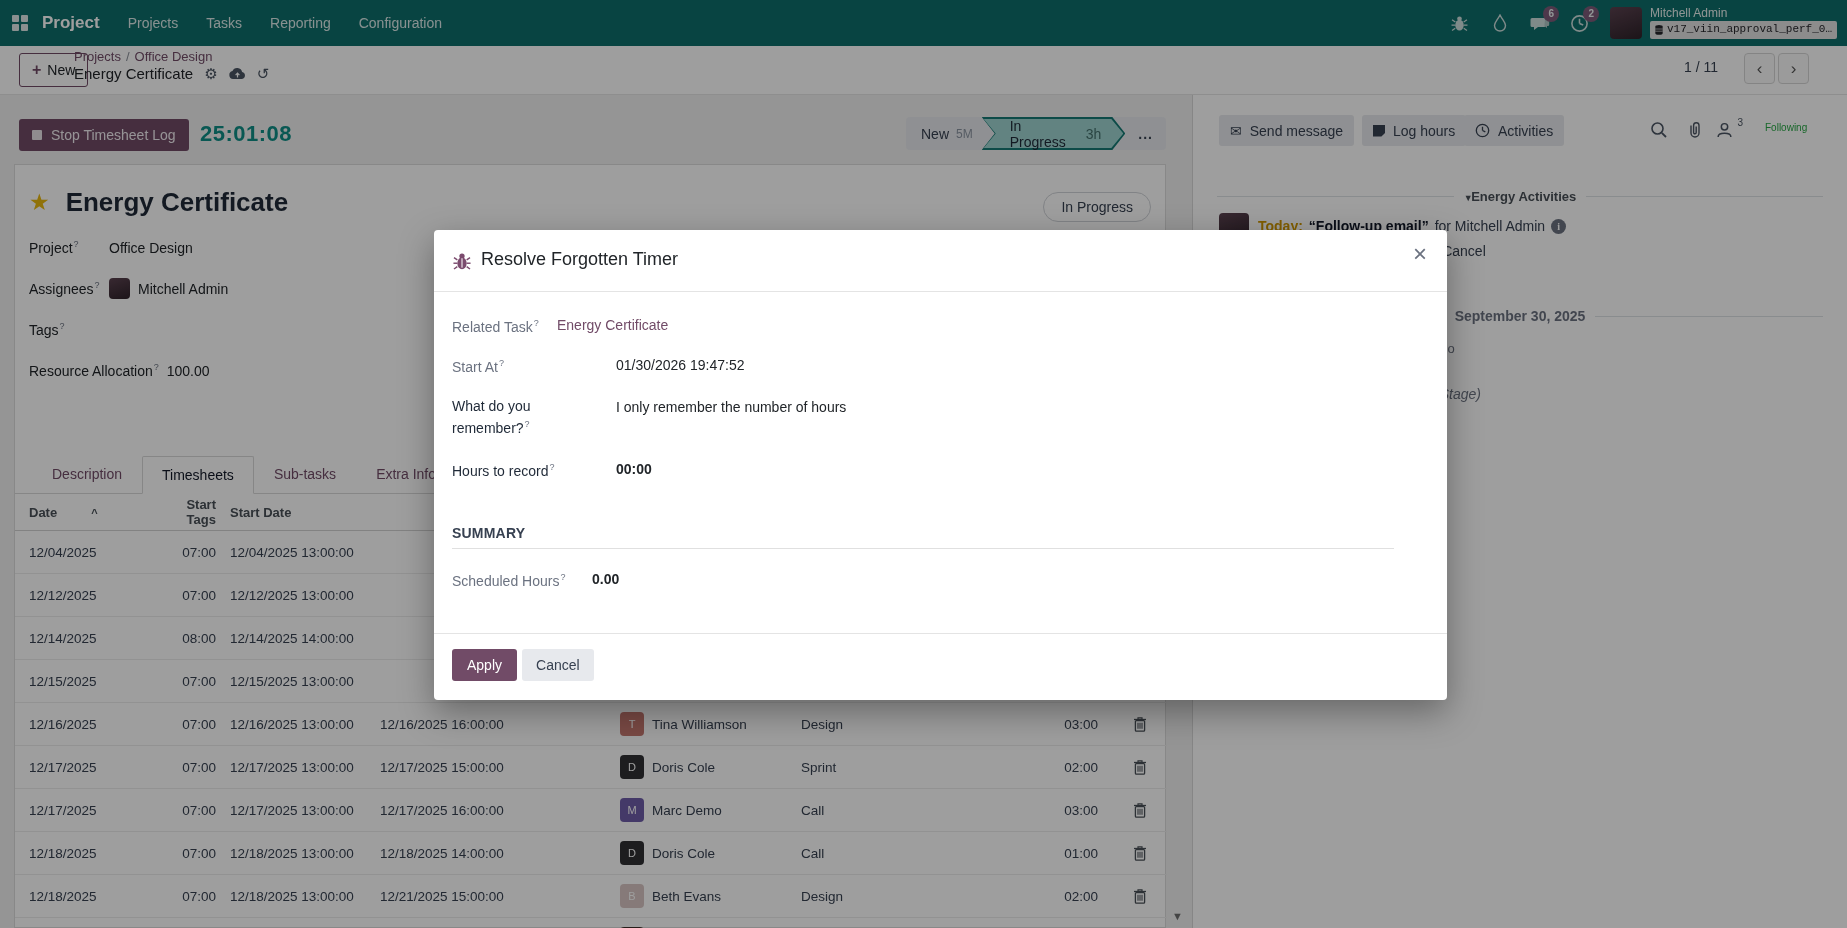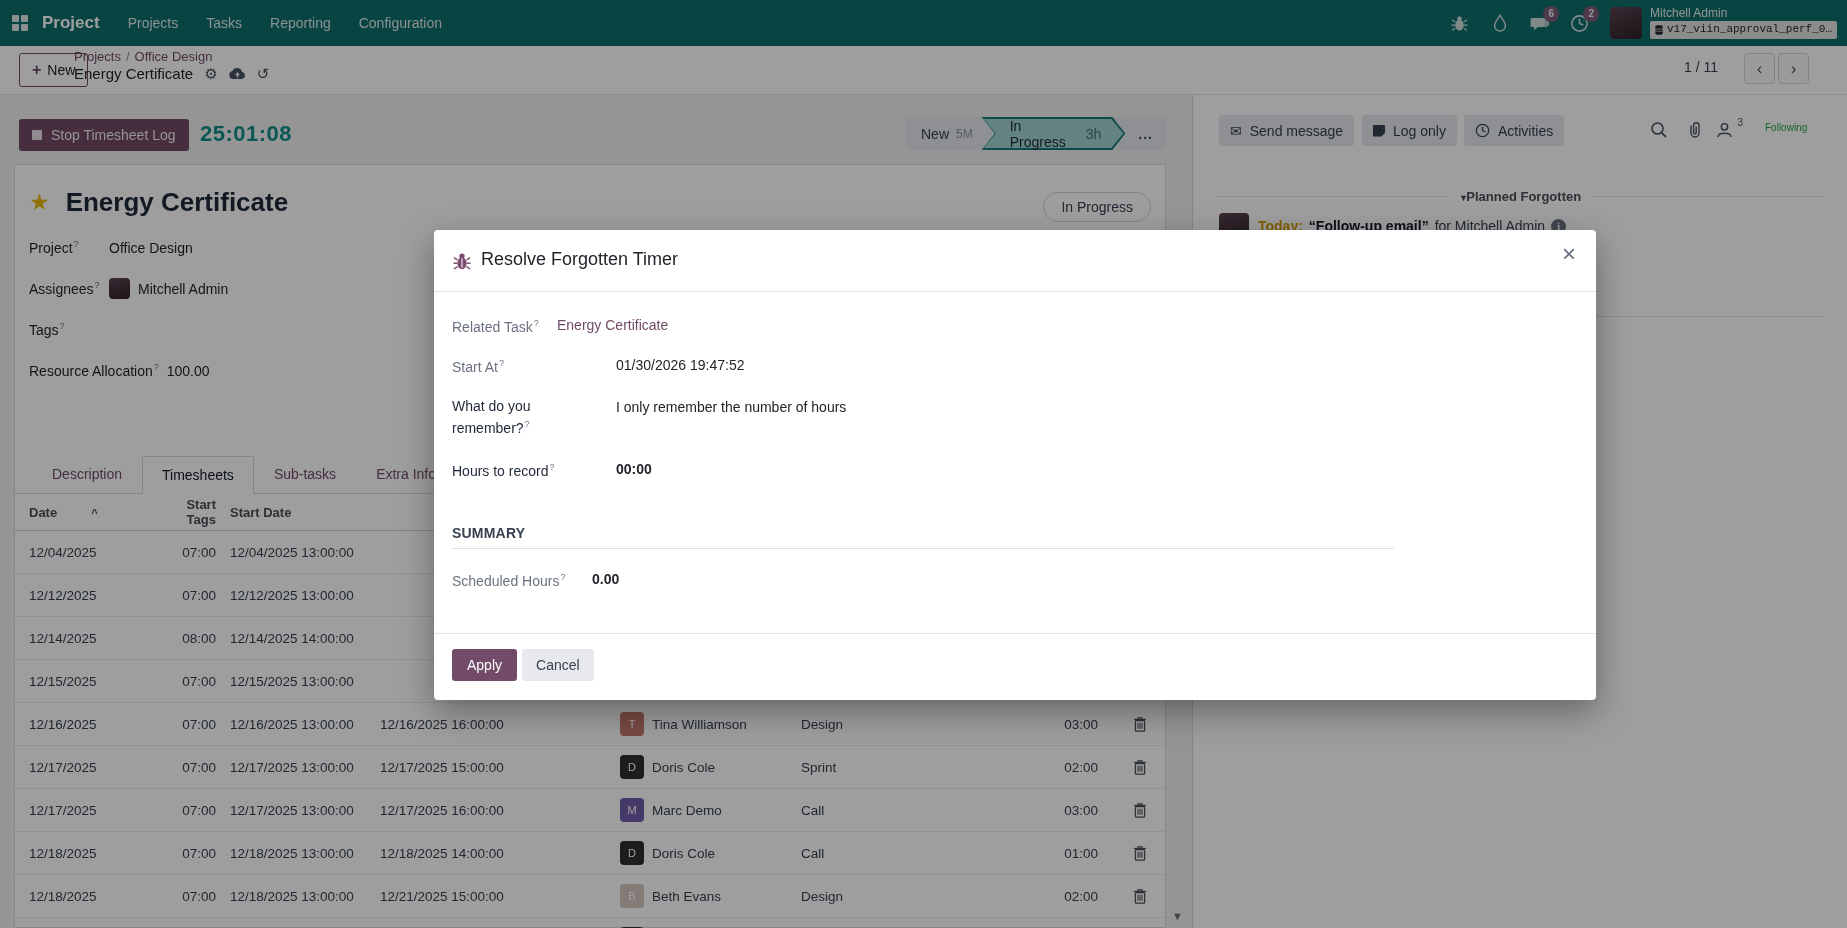--- a/index.html
+++ b/index.html
@@ -130,21 +130,21 @@
   #date-div-1{top:213px;} #date-div-2{top:357px;}
   .h-divider .date-text{font-size:14px;font-weight:700;color:#6b7280;white-space:nowrap;}
   #frag-ago{position:absolute;left:219px;top:246px;color:#6b7280;font-size:13px;}
   #stage-line{position:absolute;left:219px;top:291px;font-size:14px;}
   #stage-line .lnk{color:var(--stage-link);cursor:pointer;}
   #stage-line .sfx{color:#6b7280;font-style:italic;margin-left:9px;}
   #frag-bottom{position:absolute;left:220px;top:389px;color:#6b7280;font-size:13px;}
 
   
   #overlay{position:fixed;left:0;top:0;width:1847px;height:928px;background:rgba(0,0,0,.38);z-index:40;}
-  #modal{position:fixed;left:434px;top:230px;width:1162px;height:470px;background:#fff;border-radius:4px;
+  #modal{position:fixed;left:434px;top:230px;width:1013px;height:470px;background:#fff;border-radius:4px;
     box-shadow:0 12px 34px rgba(0,0,0,.35);z-index:50;}
   #modal-header{position:absolute;left:0;top:0;width:100%;height:62px;border-bottom:1px solid #e4e4e4;}
   #modal-bug{position:absolute;left:19px;top:21px;}
   #modal-title{position:absolute;left:47px;top:19px;font-size:18px;color:#212529;}
   #modal-close{position:absolute;right:20px;top:12px;font-size:24px;color:#6b7280;background:none;border:none;cursor:pointer;line-height:1;}
   .m-label{position:absolute;left:18px;width:140px;color:#6b7280;font-size:14px;line-height:1.55;}
   .m-label.strong{color:#1f2937;}
   .m-value{position:absolute;font-size:14px;color:#212529;cursor:text;}
   #m-related-lbl{top:87px;} #m-related-val{left:123px;top:87px;color:var(--accent);cursor:pointer;}
   #m-start-lbl{top:127px;} #m-start-val{left:182px;top:127px;}
@@ -597,21 +597,21 @@
     <span id="scroll-hint">▼</span>
   </div>
 
   <div id="chatter">
     <button class="chat-btn" id="btn-send">
       <span>✉</span>
       <span>Send message</span>
     </button>
     <button class="chat-btn" id="btn-log">
       <span class="note-glyph"></span>
-      <span>Log only</span>
+      <span>Log hours</span>
     </button>
     <button class="chat-btn" id="btn-activities">
       <span>
         <svg width="15" height="15" viewBox="0 0 16 16">
             <circle cx="8" cy="8" r="6.6" fill="none" stroke="#374151" stroke-width="1.4"></circle>
             <line x1="8" y1="8" x2="8" y2="4" stroke="#374151" stroke-width="1.4"></line>
             <line x1="8" y1="8" x2="11" y2="9.5" stroke="#374151" stroke-width="1.4"></line>
           </svg>
       </span>
       <span>Activities</span>
@@ -631,21 +631,21 @@
     <span class="chat-ic" id="ic-user">
       <svg width="17" height="18" viewBox="0 0 16 16">
           <circle cx="8" cy="5" r="3" fill="none" stroke="#4b5563" stroke-width="1.4"></circle>
           <path d="M2 14.5 c0 -4.5 12 -4.5 12 0" fill="none" stroke="#4b5563" stroke-width="1.4"></path>
         </svg>
       <sup>3</sup>
     </span>
     <span id="following">Following</span>
 
     <div class="h-divider" id="planned-divider">
-      <span class="dv-text"><span class="caret">▼ </span><span>Planned Forgotten</span></span>
+      <span class="dv-text"><span class="caret">▼ </span><span>Energy Activities</span></span>
     </div>
 
     <div id="activity-avatar"></div>
     <div id="activity-line">
       <span id="activity-due">Today:</span>
       <span id="activity-summary">“Follow-up email”</span>
       <span id="activity-for">for Mitchell Admin</span>
       <span class="info-ic">i</span>
     </div>
     <div id="activity-actions">

